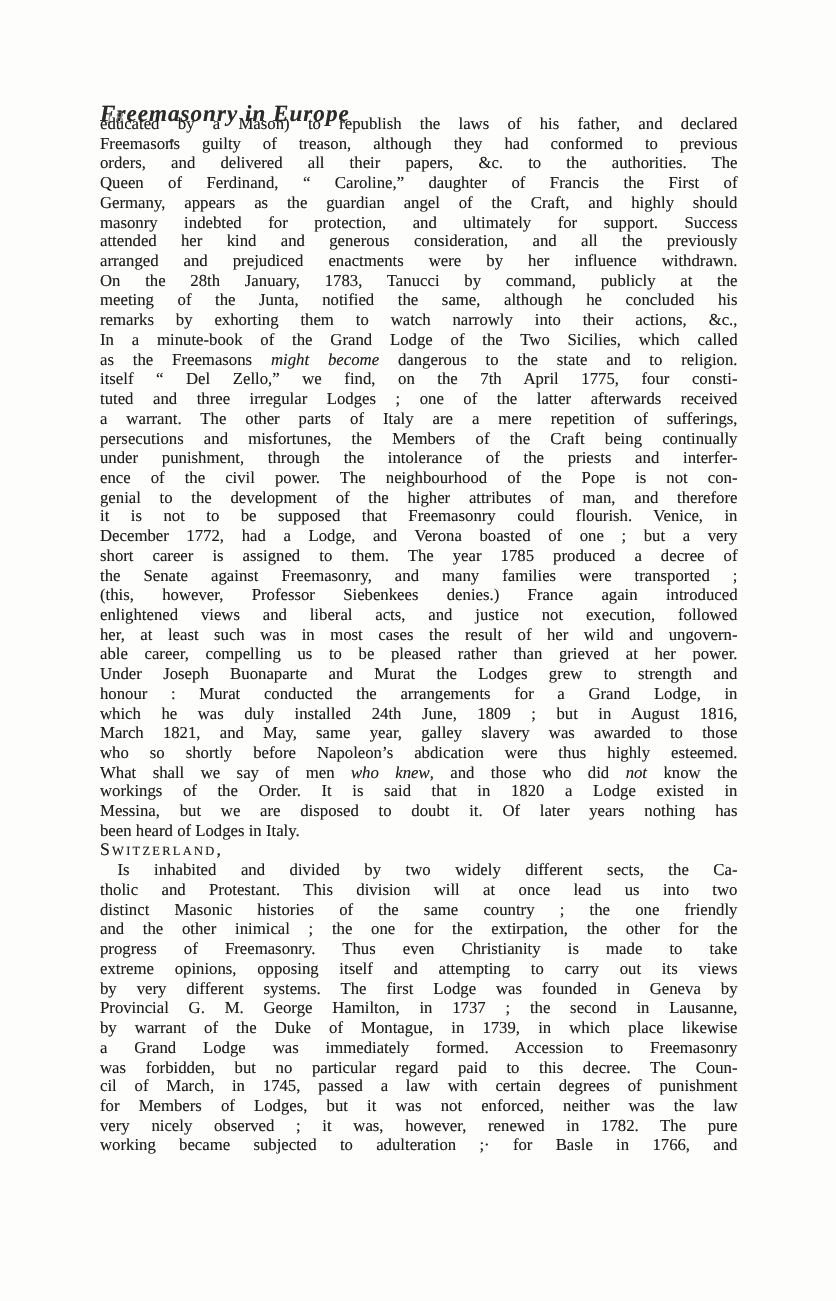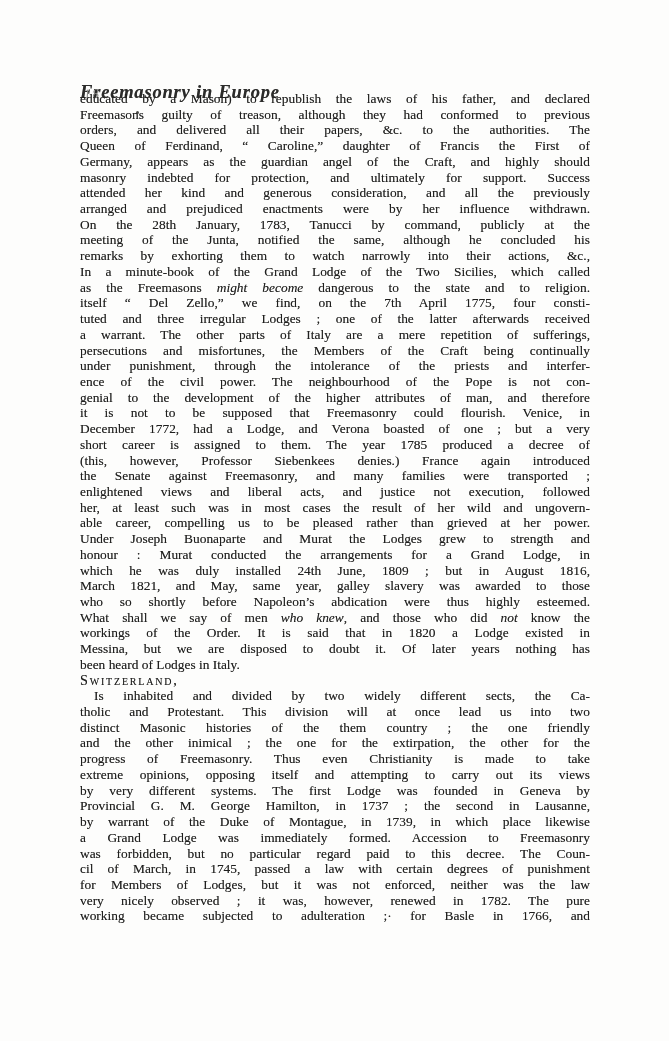--- a/index.html
+++ b/index.html
@@ -90,42 +90,42 @@
         <div class="line">itself “ Del Zello,” we find, on the 7th April 1775, four consti-</div>
         <div class="line">tuted and three irregular Lodges ; one of the latter afterwards received</div>
         <div class="line">a warrant. The other parts of Italy are a mere repetition of sufferings,</div>
         <div class="line">persecutions and misfortunes, the Members of the Craft being continually</div>
         <div class="line">under punishment, through the intolerance of the priests and interfer-</div>
         <div class="line">ence of the civil power. The neighbourhood of the Pope is not con-</div>
         <div class="line">genial to the development of the higher attributes of man, and therefore</div>
         <div class="line">it is not to be supposed that Freemasonry could flourish. Venice, in</div>
         <div class="line">December 1772, had a Lodge, and Verona boasted of one ; but a very</div>
         <div class="line">short career is assigned to them. The year 1785 produced a decree of</div>
+        <div class="line">the Senate against Freemasonry, and many families were transported ;</div>
         <div class="line">(this, however, Professor Siebenkees denies.) France again introduced</div>
-        <div class="line">the Senate against Freemasonry, and many families were transported ;</div>
         <div class="line">enlightened views and liberal acts, and justice not execution, followed</div>
         <div class="line">her, at least such was in most cases the result of her wild and ungovern-</div>
         <div class="line">able career, compelling us to be pleased rather than grieved at her power.</div>
         <div class="line">Under Joseph Buonaparte and Murat the Lodges grew to strength and</div>
         <div class="line">honour : Murat conducted the arrangements for a Grand Lodge, in</div>
         <div class="line">which he was duly installed 24th June, 1809 ; but in August 1816,</div>
         <div class="line">March 1821, and May, same year, galley slavery was awarded to those</div>
         <div class="line">who so shortly before Napoleon’s abdication were thus highly esteemed.</div>
         <div class="line">What shall we say of men <i>who knew</i>, and those who did <i>not</i> know the</div>
         <div class="line">workings of the Order. It is said that in 1820 a Lodge existed in</div>
         <div class="line">Messina, but we are disposed to doubt it. Of later years nothing has</div>
         <div class="line no-just">been heard of Lodges in Italy.</div>
       </div>
 
     <div class="section-heading">Switzerland,</div>
 
     <div class="paragraph">
         <div class="line indent">Is inhabited and divided by two widely different sects, the Ca-</div>
         <div class="line">tholic and Protestant. This division will at once lead us into two</div>
-        <div class="line">distinct Masonic histories of the them country ; the one friendly</div>
+        <div class="line">distinct Masonic histories of the same country ; the one friendly</div>
         <div class="line">and the other inimical ; the one for the extirpation, the other for the</div>
         <div class="line">progress of Freemasonry. Thus even Christianity is made to take</div>
         <div class="line">extreme opinions, opposing itself and attempting to carry out its views</div>
         <div class="line">by very different systems. The first Lodge was founded in Geneva by</div>
         <div class="line">Provincial G. M. George Hamilton, in 1737 ; the second in Lausanne,</div>
         <div class="line">by warrant of the Duke of Montague, in 1739, in which place likewise</div>
         <div class="line">a Grand Lodge was immediately formed. Accession to Freemasonry</div>
         <div class="line">was forbidden, but no particular regard paid to this decree. The Coun-</div>
         <div class="line">cil of March, in 1745, passed a law with certain degrees of punishment</div>
         <div class="line">for Members of Lodges, but it was not enforced, neither was the law</div>

